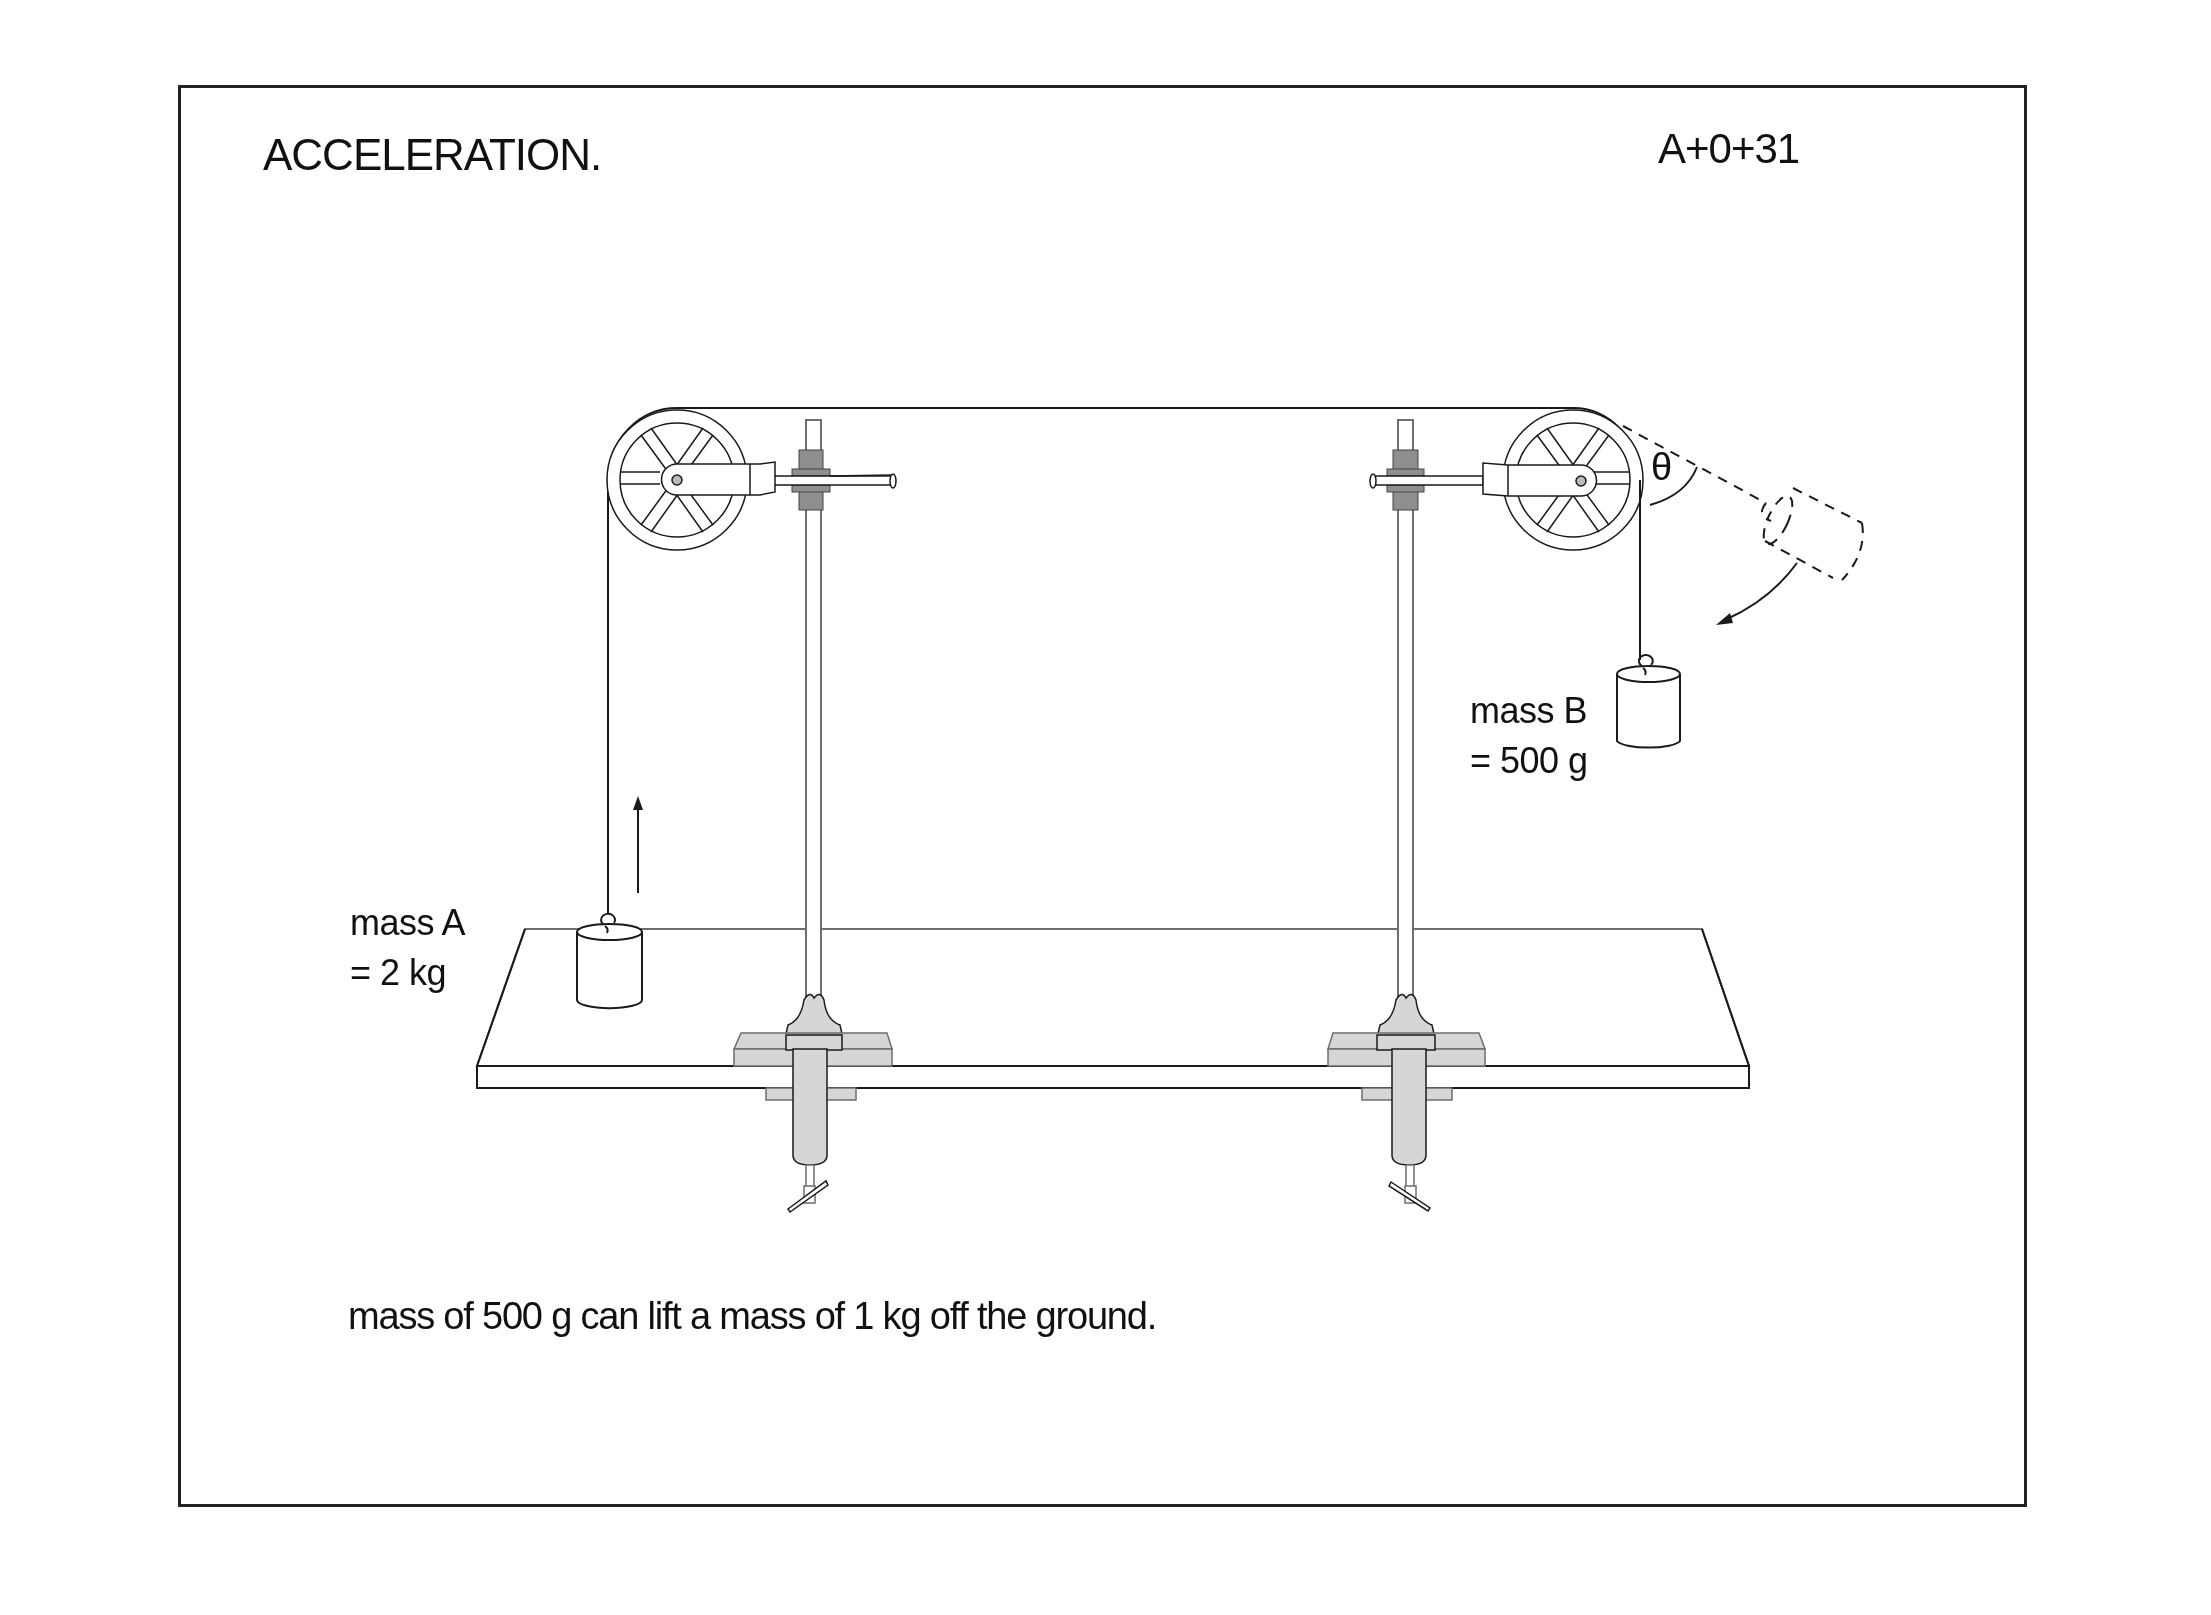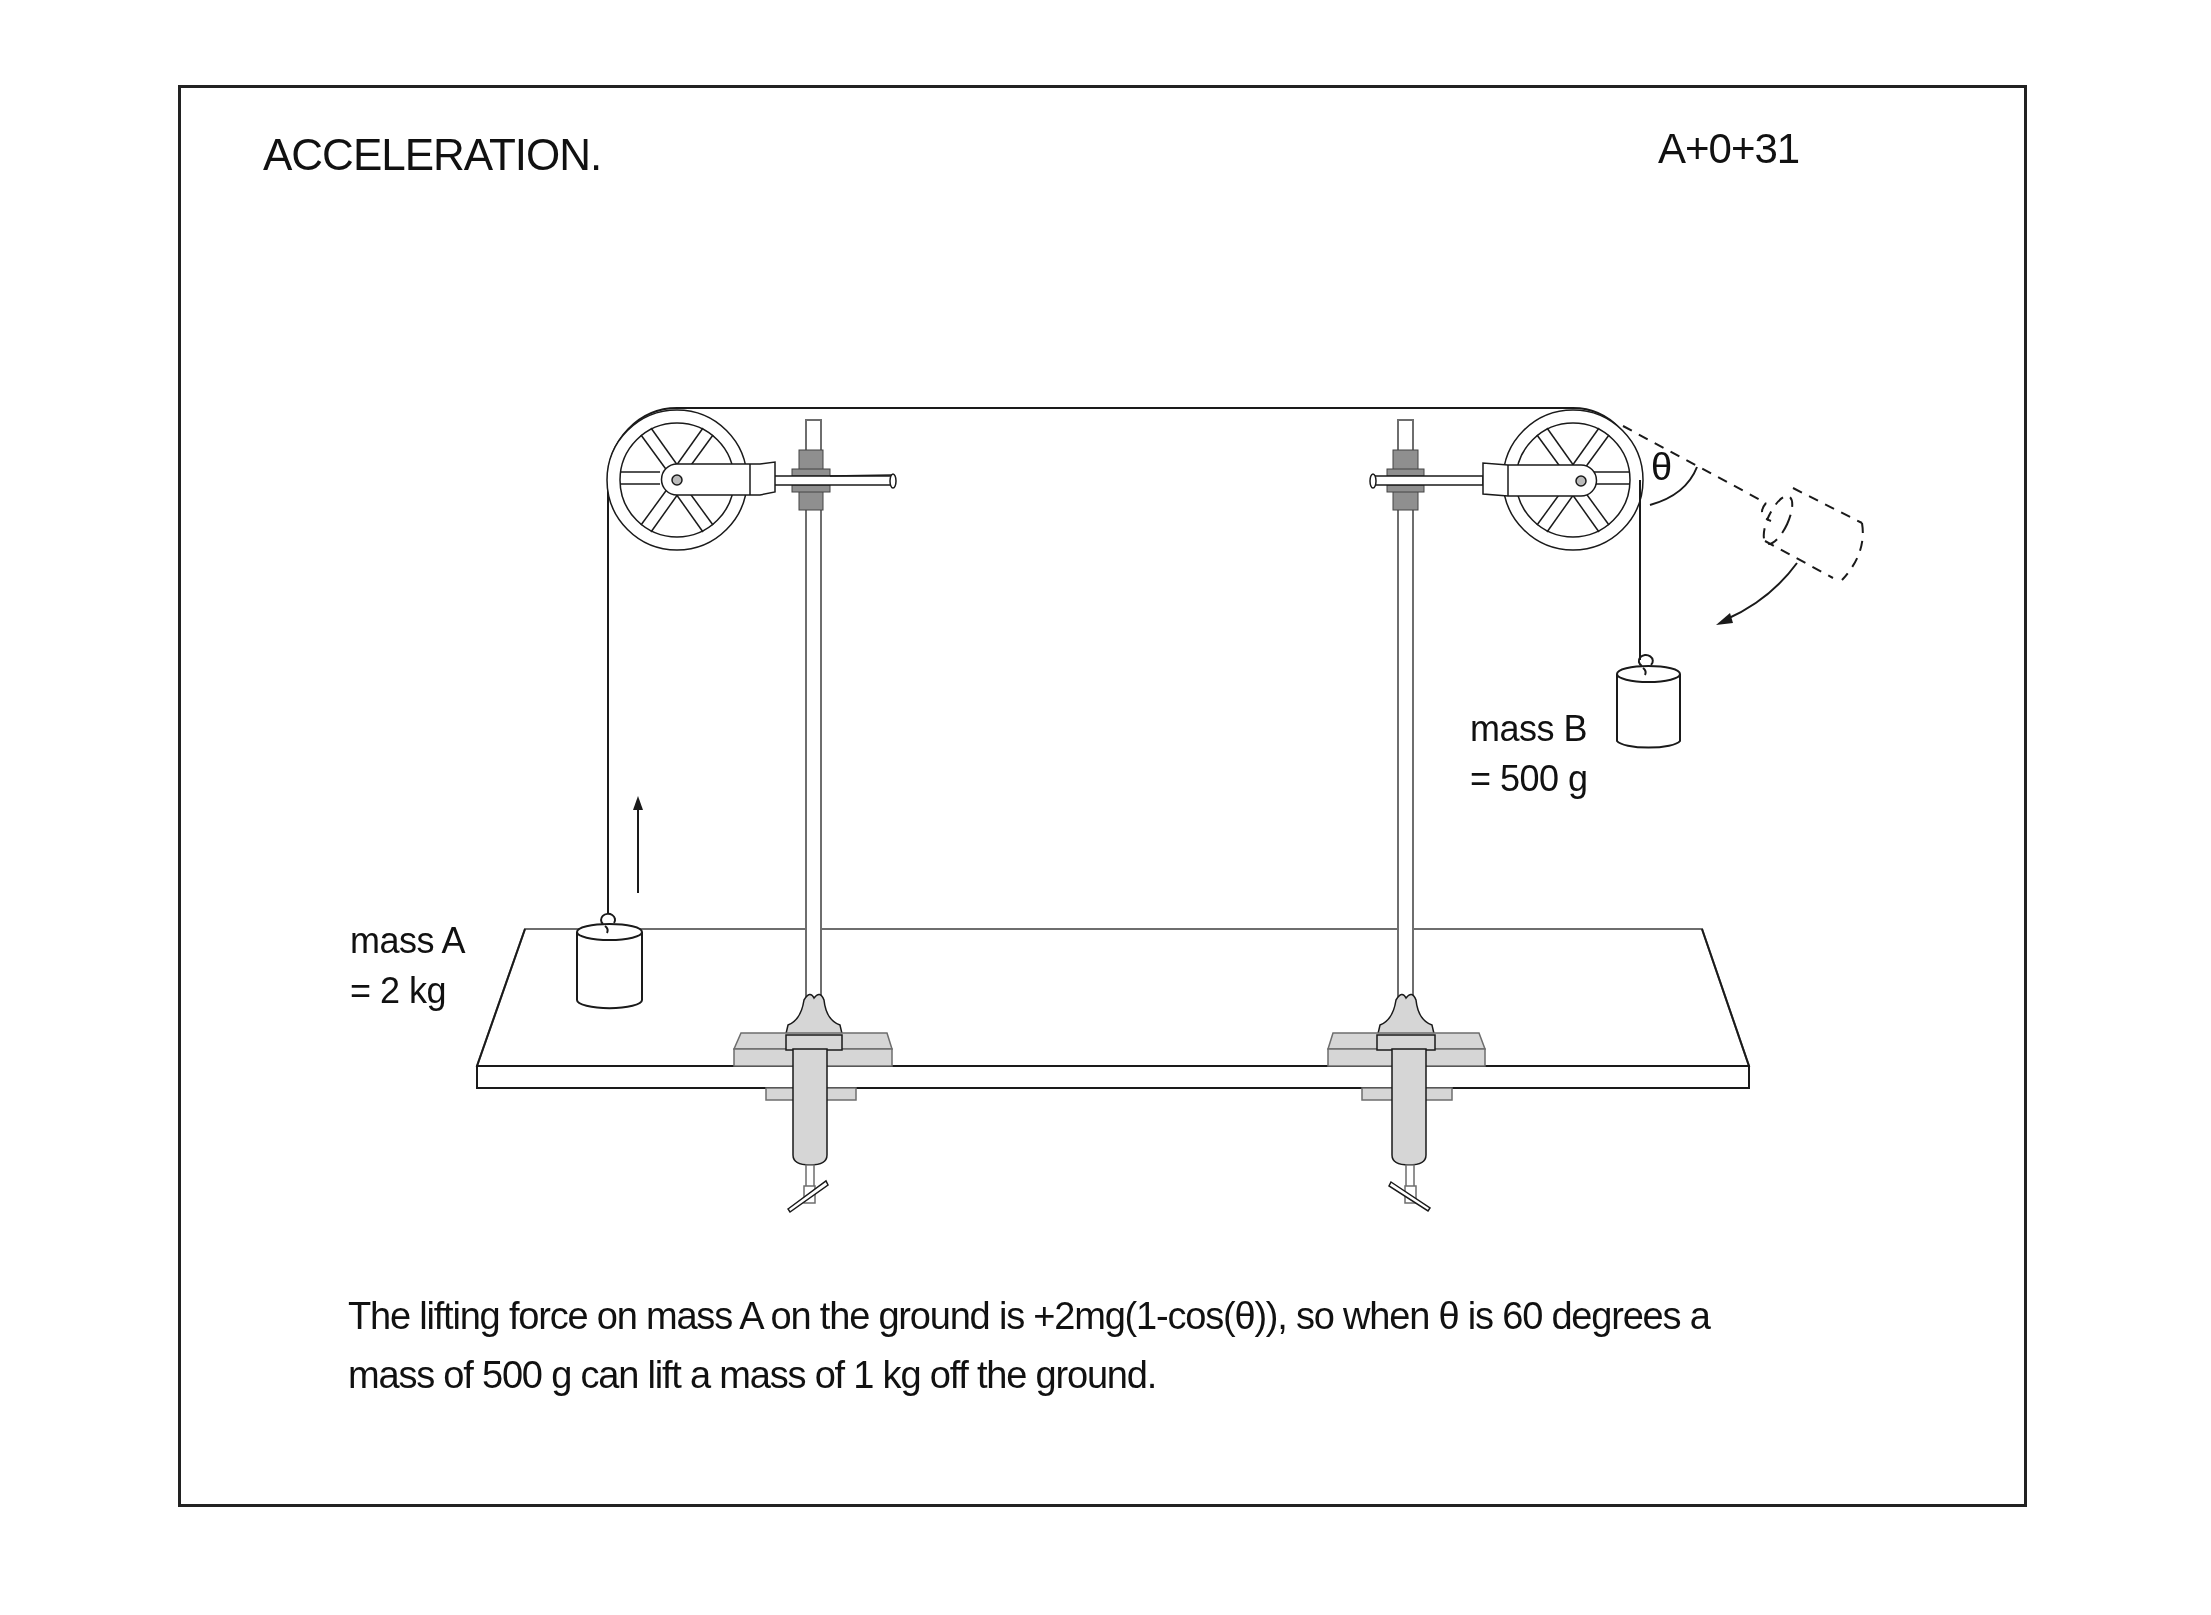--- a/index.html
+++ b/index.html
@@ -3,21 +3,21 @@
 <meta charset="utf-8">
 <style>
   html, body { margin: 0; padding: 0; background: #ffffff; }
   body { width: 2211px; height: 1615px; position: relative; overflow: hidden; }
   #stage { position: absolute; left: 0; top: 0; width: 2200px; height: 1615px; }
   .frame { position: absolute; left: 178px; top: 85px; width: 1843px; height: 1416px; border: 3px solid #222; box-sizing: content-box; }
   .txt { position: absolute; color: #111; font-family: "Liberation Sans", sans-serif; white-space: nowrap; }
   .title { left: 263px; top: 130px; font-size: 44px; letter-spacing: -1px; }
   .subtitle { left: 262px; top: 205px; font-size: 44px; letter-spacing: -1px; }
   .code { left: 1658px; top: 125px; font-size: 42px; letter-spacing: -1px; }
-  .label { font-size: 36px; line-height: 50px; letter-spacing: -0.5px; margin-top: 18px; }
+  .label { font-size: 36px; line-height: 50px; letter-spacing: -0.5px; }
   .lbl-a { left: 350px; top: 898px; }
   .lbl-b { left: 1470px; top: 686px; }
   .theta { left: 1651px; top: 446px; font-size: 38px; }
   .caption { left: 348px; top: 1287px; font-size: 38px; line-height: 59px; letter-spacing: -1.2px; }
   svg { position: absolute; left: 0; top: 0; }
 </style>
 </head>
 <body>
 
 <div id="stage">
@@ -162,16 +162,15 @@
     <div>mass A</div>
     <div>= 2 kg</div>
   </div>
   <div class="txt label lbl-b">
     <div>mass B</div>
     <div>= 500 g</div>
   </div>
   <div class="txt theta">θ</div>
 
   <div class="txt caption">
-    <div>The lifting force on mass A on the ground is +2mg(1-cos(θ)), so when θ is 60 degrees a</div>
     <div>mass of 500 g can lift a mass of 1 kg off the ground.</div>
   </div>
 </div>
 
 </body></html>

